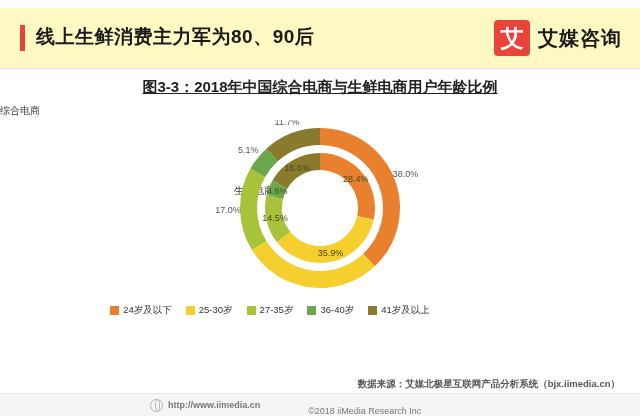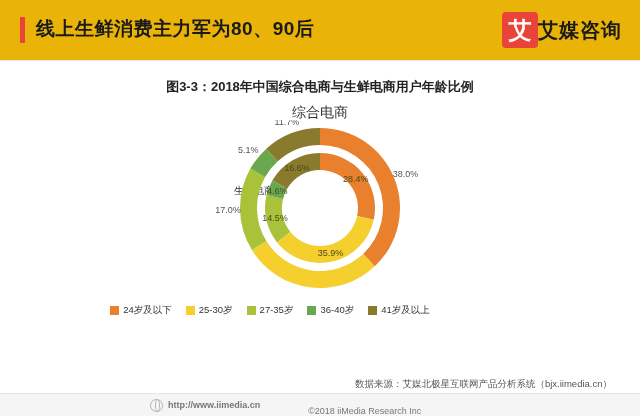--- a/index.html
+++ b/index.html
@@ -5,22 +5,22 @@
   html,body{margin:0;padding:0;}
   body{
     width:640px;height:416px;
     background:#ffffff;
     font-family:"Liberation Sans","DejaVu Sans",sans-serif;
     overflow:hidden;
     position:relative;
   }
   
   #header{
-    position:absolute;left:0;top:0;width:640px;height:60px;
-    background:#eab308;
+    position:absolute;left:0;top:8px;width:640px;height:60px;
+    background:#fef9c3;
     border-bottom:1px solid #e9e9e9;
   }
   #header-accent{
     position:absolute;left:20px;top:17px;width:5px;height:26px;
     background:#e8443a;
   }
   #header-title{
     position:absolute;left:36px;top:16px;
     font-size:19px;font-weight:bold;color:#1a1a1a;
     letter-spacing:0.5px;
@@ -31,37 +31,37 @@
     position:absolute;right:18px;top:11px;
     height:38px;display:flex;align-items:center;
   }
   #brand-mark{
     width:36px;height:36px;background:#e8443a;color:#fff;
     border-radius:4px;
     font-size:23px;font-weight:bold;
     display:flex;align-items:center;justify-content:center;
     font-family:"DejaVu Sans",sans-serif;
   }
-  #brand-text{}
+  #brand-text{margin-left:8px;}
   #brand-cn{
     font-size:20px;font-weight:bold;color:#1a1a1a;line-height:20px;
     letter-spacing:1px;
   }
   #brand-en{
     font-size:10px;color:#555;line-height:14px;letter-spacing:0.6px;
     font-family:"Liberation Sans",sans-serif;
   }
   
   #chart-title{
     position:absolute;top:78px;left:0;width:640px;text-align:center;
-    font-size:13px;font-weight:bold;color:#222;
+    font-size:15px;font-weight:bold;color:#222;text-decoration:underline;
   }
   #label-outer-ring{
-    position:absolute;top:104px;left:0;width:640px;text-align:center;
-    font-size:14px;color:#333;
+    position:absolute;top:104px;left:0;width:640px;
+    font-size:10px;color:#333;
   }
   #label-inner-ring{
     position:absolute;top:184px;left:0;width:508px;text-align:center;
     font-size:10px;color:#333;
   }
   #donut-wrap{
     position:absolute;left:190px;top:120px;width:260px;height:175px;
   }
   svg#donut{display:block;}
   .slice-label{
@@ -71,22 +71,22 @@
   
   #legend{
     position:absolute;top:304px;left:0;width:540px;
     display:flex;justify-content:center;align-items:center;gap:14px;
   }
   .legend-item{display:flex;align-items:center;gap:4px;}
   .legend-swatch{width:9px;height:9px;display:inline-block;}
   .legend-text{font-size:9.5px;color:#333;}
   
   #source{
-    position:absolute;right:28px;top:378px;
-    font-size:9.5px;color:#555;
+    position:absolute;right:20px;top:378px;
+    font-size:9.5px;color:#555;font-weight:bold;
   }
   
   #footer{
     position:absolute;left:0;bottom:0;width:640px;height:22px;
     background:#f5f5f5;border-top:1px solid #e4e4e4;
     display:flex;align-items:center;
   }
   #footer-left{
     margin-left:150px;font-size:9px;color:#777;
     display:flex;align-items:center;gap:5px;font-weight:bold;

